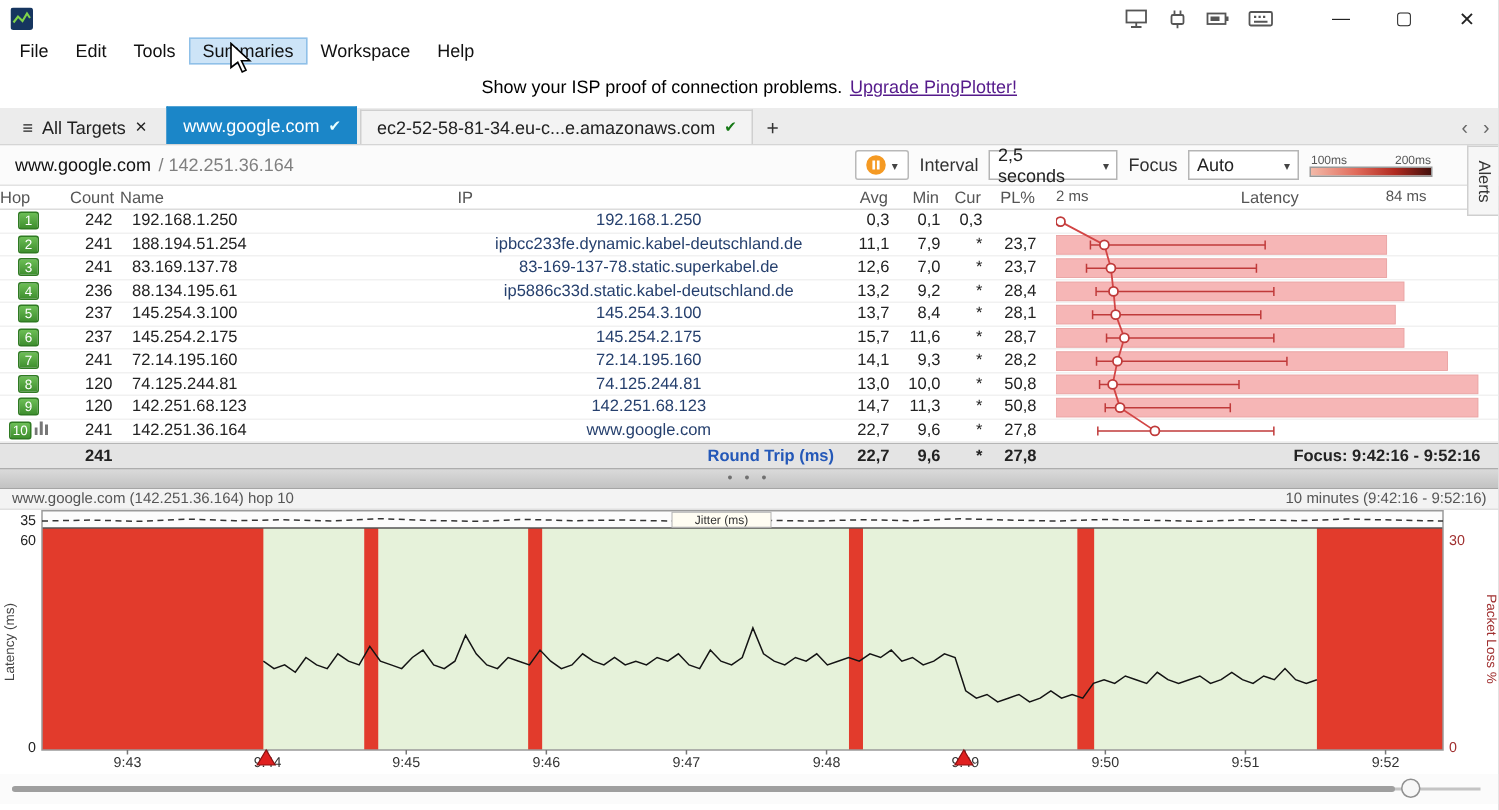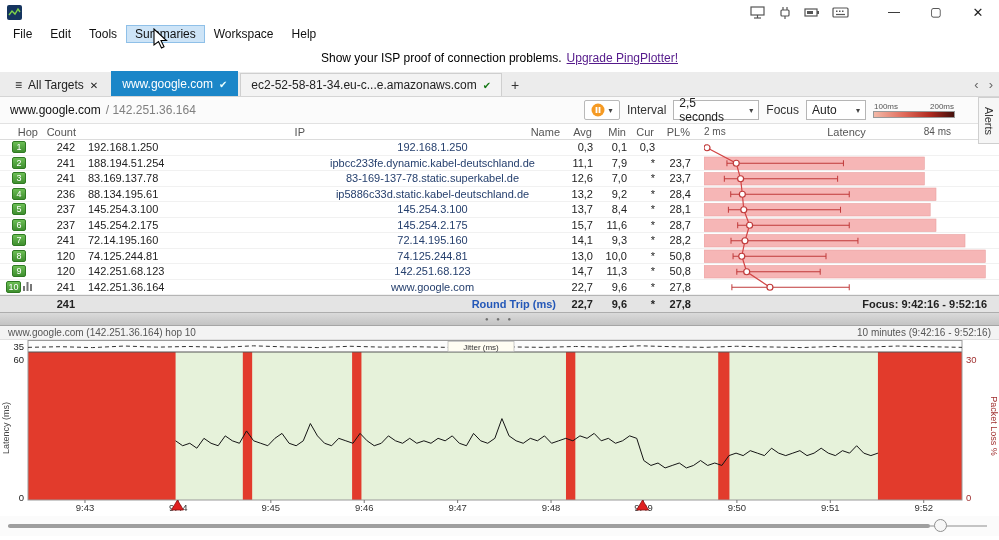--- a/index.html
+++ b/index.html
@@ -40,30 +40,30 @@
   
   .toolbar{height:27px;display:flex;align-items:center;background:#fbfbfb;border-bottom:1px solid #e2e2e2;padding:0 10px;font-size:12px;position:relative;}
   .target-name{color:#111;}
   .target-ip{color:#808080;margin-left:5px;}
   .tool-right{margin-left:auto;display:flex;align-items:center;gap:7px;margin-right:34px;}
   .pausebtn{width:36px;height:20px;border:1px solid #b9b9b9;background:#fff;display:flex;align-items:center;justify-content:center;gap:3px;border-radius:2px;}
   .caret{font-size:8px;color:#444;}
   .lbl{color:#333;}
   .dd{border:1px solid #b5b5b5;background:#fff;height:20px;display:flex;align-items:center;justify-content:space-between;padding:0 5px;gap:6px;font-size:12px;color:#222;}
   .dd.interval{width:86px;}
-  .dd.focus{width:60px;}
+  .dd.focus{width:74px;}
   .legend{display:flex;flex-direction:column;width:82px;}
   .legend-labels{display:flex;justify-content:space-between;font-size:8px;color:#555;padding:0 1px;}
   .legend-bar{height:7px;background:linear-gradient(90deg,#f3b9a8 0%,#e06a5a 38%,#b02a20 70%,#43100c 100%);border:1px solid #999;}
 
   
   .cols{display:grid;grid-template-columns:38px 42px 225px 255px 36px 34px 28px 36px 1fr;}
   .grid-header{height:16px;align-items:center;font-size:11px;color:#555;background:#fff;border-bottom:1px solid #dcdcdc;}
   .hc{white-space:nowrap;}
-  .hc.c{text-align:right;}
+  .hc.c{text-align:left;}
   .hc.r{text-align:right;padding-right:4px;}
   .h-lat{position:relative;text-align:center;height:100%;line-height:16px;}
   .lat-axis-min{position:absolute;left:10px;font-size:10px;color:#555;}
   .lat-axis-max{position:absolute;right:48px;font-size:10px;color:#555;}
 
   .grid-body{position:relative;height:155px;background:#fff;}
   .row{height:15.5px;align-items:center;font-size:11px;border-bottom:1px solid #f1f1f1;}
   .cell-hop{display:flex;align-items:center;justify-content:center;gap:2px;}
   .hop-badge{min-width:14px;height:12px;padding:0 1px;background:linear-gradient(#6cbe55,#3f8f2f);color:#fff;font-size:9px;display:flex;align-items:center;justify-content:center;border-radius:2px;border:1px solid #2f7a22;}
   .cell-count{text-align:right;padding-right:5px;color:#222;}
@@ -210,22 +210,22 @@
           <span>200ms</span>
         </div>
         <div class="legend-bar"></div>
       </div>
     </div>
   </div>
 
   <div class="grid-header cols">
     <div class="hc c">Hop</div>
     <div class="hc r">Count</div>
+    <div class="hc c">Name</div>
     <div class="hc c">IP</div>
-    <div class="hc c">Name</div>
     <div class="hc r">Avg</div>
     <div class="hc r">Min</div>
     <div class="hc r">Cur</div>
     <div class="hc r">PL%</div>
     <div class="h-lat">
       <span class="lat-axis-min">2 ms</span>
       <span>Latency</span>
       <span class="lat-axis-max">84 ms</span>
     </div>
   </div>

